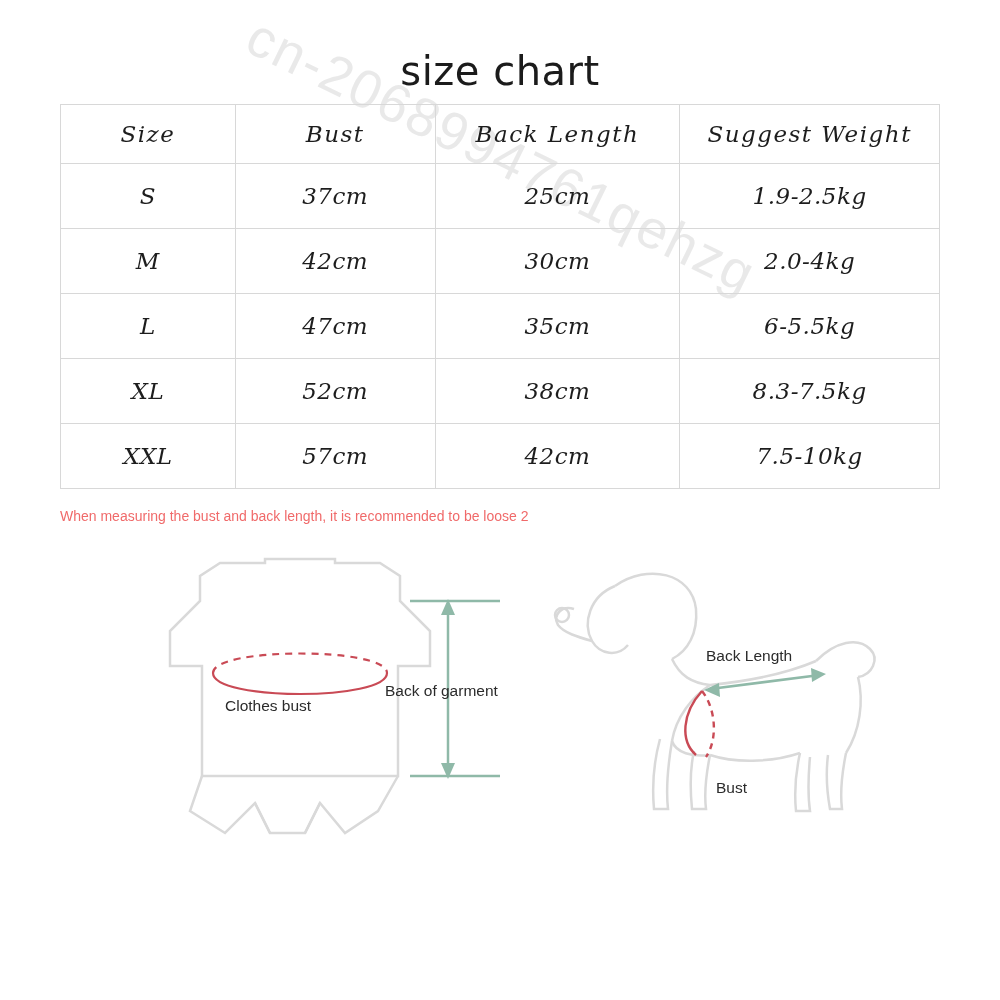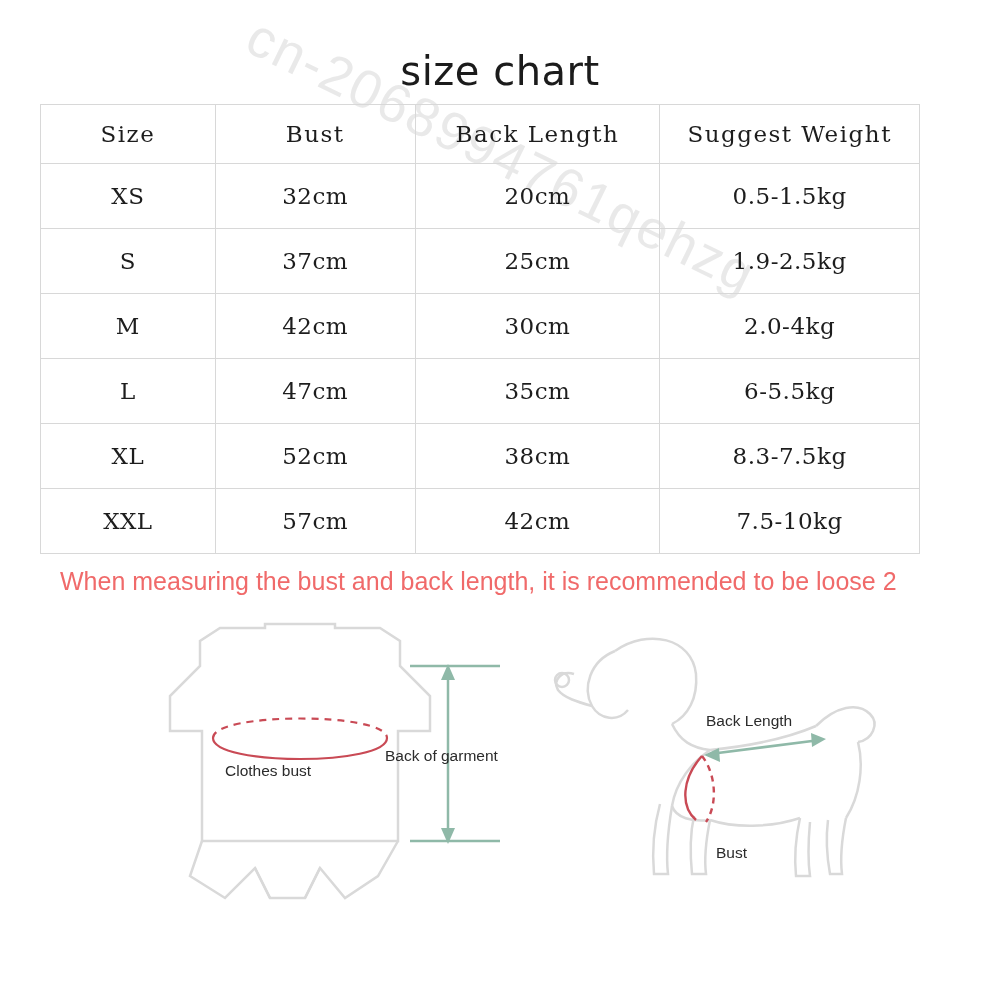--- a/index.html
+++ b/index.html
@@ -48,21 +48,22 @@
     font-family: "Liberation Sans", sans-serif;
     transform: rotate(26deg);
     white-space: nowrap;
     letter-spacing: 2px;
   }
 
   
   .table-wrap {
     position: relative;
     z-index: 2;
-    margin: 0 40px;
+    margin: 0 60px;
+    font-style: italic;
   }
   table.size-table {
     width: 880px;
     border-collapse: collapse;
     font-family: "DejaVu Serif", serif;
     background: transparent;
   }
   table.size-table th,
   table.size-table td {
     border: 1px solid #d8d8d8;
@@ -105,21 +106,21 @@
     font-size: 19.5px;
     font-family: "Liberation Sans", sans-serif;
     white-space: nowrap;
   }
 
   
   .note2 {
     margin: 12px 60px 0 60px;
     width: 880px;
     color: #f06a6a;
-    font-size: 25px;
+    font-size: 14px;
     font-family: "Liberation Sans", sans-serif;
     text-align: left;
     line-height: 30px;
     position: relative;
     z-index: 2;
   }
   .note2 .tail {
     display: block;
     text-align: right;
   }
@@ -164,26 +165,20 @@
       <thead>
         <tr>
           <th>Size</th>
           <th>Bust</th>
           <th>Back Length</th>
           <th>Suggest Weight</th>
         </tr>
       </thead>
       <tbody>
         <tr>
-          <td>XS</td>
-          <td>32cm</td>
-          <td>20cm</td>
-          <td>0.5-1.5kg</td>
-        </tr>
-        <tr>
           <td>S</td>
           <td>37cm</td>
           <td>25cm</td>
           <td>1.9-2.5kg</td>
         </tr>
         <tr>
           <td>M</td>
           <td>42cm</td>
           <td>30cm</td>
           <td>2.0-4kg</td>

